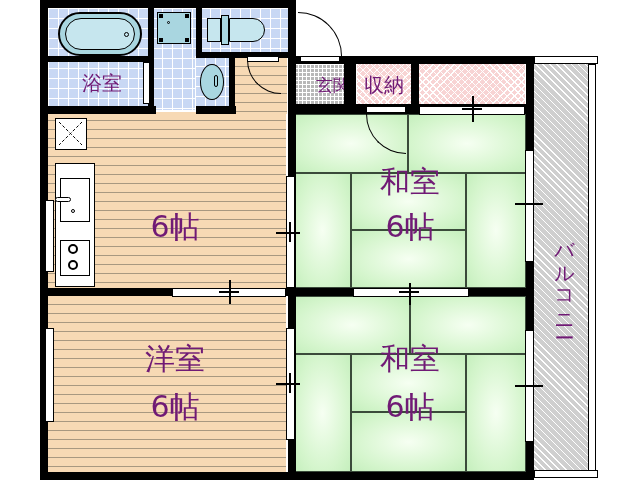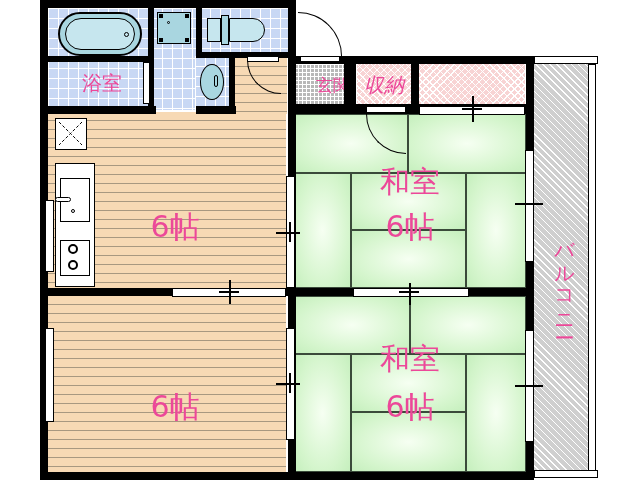--- a/index.html
+++ b/index.html
@@ -13,21 +13,21 @@
       background-image: repeating-linear-gradient(180deg, transparent 0, transparent 8px, #a89880 8px, #a89880 9px); }
     .tatami { background: radial-gradient(ellipse at center, #f6fff2 0%, #d4f5cc 70%, #c5efbd 100%); border: 1.5px solid #3a4a3a; }
     .pink { background-color: #f8d4d4;
       background-image: repeating-linear-gradient(45deg, transparent 0, transparent 4px, #ffffff 4px, #ffffff 5px),
                         repeating-linear-gradient(-45deg, transparent 0, transparent 4px, #ffffff 4px, #ffffff 5px); }
     .genkan { background-color: #b8b8b8;
       background-image: linear-gradient(#ffffff 1px, transparent 1px), linear-gradient(90deg, #ffffff 1px, transparent 1px);
       background-size: 4px 4px; }
     .balcony { background-color: #cfcfcf;
       background-image: repeating-linear-gradient(45deg, transparent 0, transparent 4px, #ffffff 4px, #ffffff 5px); }
-    .label { position: absolute; text-align: center; color: #ec4899; font-family: "DejaVu Sans", sans-serif; white-space: nowrap; }
+    .label { position: absolute; text-align: center; color: #701a75; font-family: "DejaVu Sans", sans-serif; white-space: nowrap; }
     .big { font-size: 30px; line-height: 34px; }
     .small { font-size: 20px; line-height: 22px; }
     .tiny { font-size: 17px; line-height: 20px; }
     .win-v { position: absolute; background: #fff; border: 1.5px solid #000; width: 7px; }
     .win-h { position: absolute; background: #fff; border: 1.5px solid #000; height: 7px; }
     .tick-h { position: absolute; height: 1.5px; background: #000; }
     .tick-v { position: absolute; width: 1.5px; background: #000; }
     .vert { writing-mode: vertical-rl; text-orientation: upright; letter-spacing: 2px; }
   </style>
 </head>
@@ -83,26 +83,27 @@
     </div>
     <div class="abs" style="left:4px;top:76px;width:30px;height:36px;border:1.5px solid #000;">
       <div class="abs" style="left:7px;top:3px;width:10px;height:10px;border:2px solid #000;border-radius:50%;"></div>
       <div class="abs" style="left:7px;top:19px;width:10px;height:10px;border:2px solid #000;border-radius:50%;"></div>
     </div>
   </div>
 
   <div class="label big" style="left:130px;top:210px;width:90px;">6帖</div>
 
   <div class="abs wood" style="left:48px;top:296px;width:238px;height:176px;"></div>
+  <div class="label big" style="left:115px;top:342px;width:120px;">洋室</div>
   <div class="label big" style="left:115px;top:390px;width:120px;">6帖</div>
 
   <div class="abs genkan" style="left:294px;top:64px;width:50px;height:40px;"></div>
   <div class="label tiny" style="left:308px;top:75px;width:50px;">玄関</div>
   <div class="abs pink" style="left:357px;top:64px;width:54px;height:42px;"></div>
-  <div class="label small" style="left:357px;top:74px;width:54px;font-style:italic;">収納</div>
+  <div class="label small" style="left:357px;top:74px;width:54px;">収納</div>
   <div class="abs pink" style="left:419px;top:64px;width:106px;height:42px;"></div>
 
   <div class="abs" style="left:294px;top:114px;width:232px;height:174px;">
     <div class="abs tatami" style="left:0;top:0;width:114px;height:59px;"></div>
     <div class="abs tatami" style="left:114px;top:0;width:118px;height:59px;"></div>
     <div class="abs tatami" style="left:0;top:59px;width:57px;height:115px;"></div>
     <div class="abs tatami" style="left:57px;top:59px;width:115px;height:57px;"></div>
     <div class="abs tatami" style="left:57px;top:116px;width:115px;height:58px;"></div>
     <div class="abs tatami" style="left:172px;top:59px;width:60px;height:115px;"></div>
   </div>

